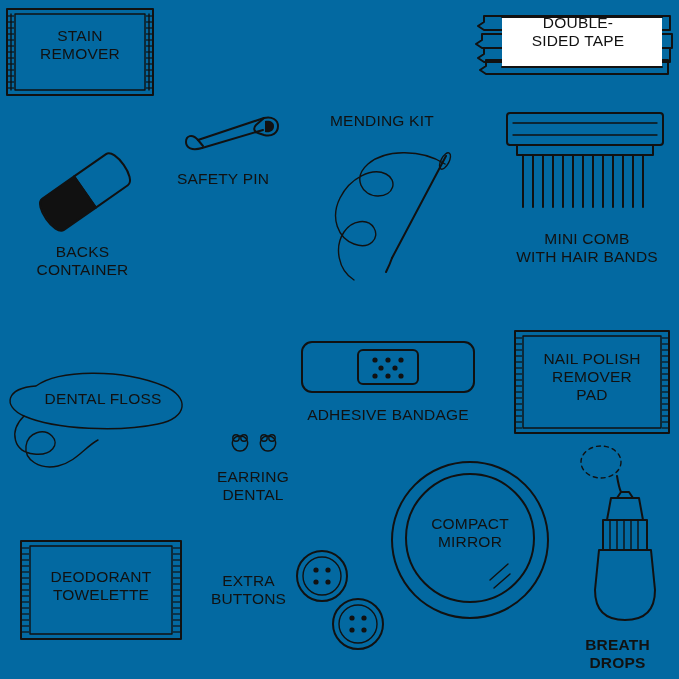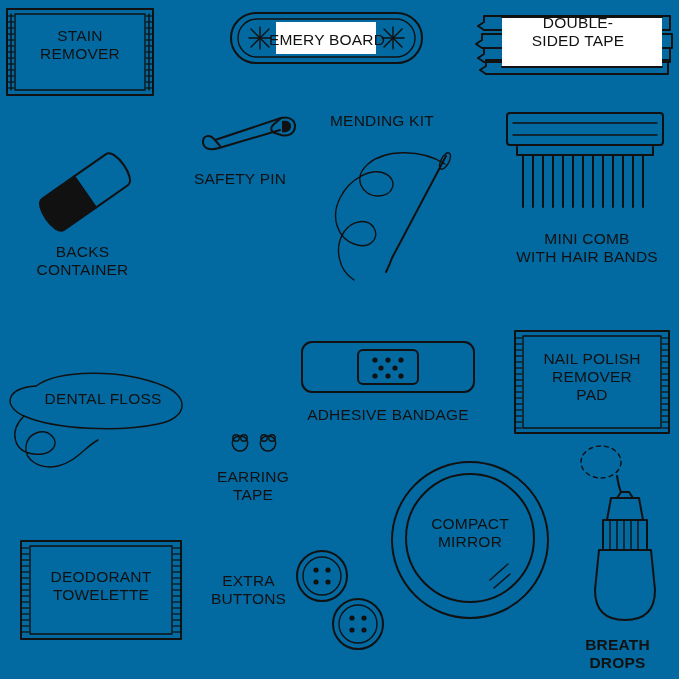--- a/index.html
+++ b/index.html
@@ -82,44 +82,20 @@
           <line x1="140" y1="68" x2="146" y2="68"></line>
             <line x1="140" y1="74" x2="146" y2="74"></line>
           <line x1="140" y1="80" x2="146" y2="80"></line>
         </g>
       </svg>
     </div>
     <div class="label" style="left:6px;top:27px;width:148px;">STAIN
 REMOVER</div>
   </div>
 
-  <div class="item" style="left:230px;top:8px;width:195px;height:60px;">
-    <div class="art" style="left:0px;top:4px;">
-      <svg width="193" height="52" viewBox="0 0 193 52">
-        <rect class="st" x="1" y="1" width="191" height="50" rx="25"></rect>
-        <rect class="st-thin" x="8" y="7" width="177" height="38" rx="19"></rect>
-        <g class="st-thin">
-          <g transform="translate(30,26)">
-            <line x1="-9" y1="-9" x2="9" y2="9"></line>
-            <line x1="9" y1="-9" x2="-9" y2="9"></line>
-            <line x1="0" y1="-11" x2="0" y2="11"></line>
-            <line x1="-11" y1="0" x2="11" y2="0"></line>
-          </g>
-          <g transform="translate(163,26)">
-            <line x1="-9" y1="-9" x2="9" y2="9"></line>
-            <line x1="9" y1="-9" x2="-9" y2="9"></line>
-            <line x1="0" y1="-11" x2="0" y2="11"></line>
-            <line x1="-11" y1="0" x2="11" y2="0"></line>
-          </g>
-        </g>
-        <rect x="46" y="10" width="100" height="32" fill="#ffffff"></rect>
-      </svg>
-    </div>
-    <div class="label" style="left:22px;top:23px;width:150px;">EMERY BOARD</div>
-  </div>
 
   <div class="item" style="left:470px;top:4px;width:209px;height:80px;">
     <div class="art" style="left:2px;top:4px;">
       <svg width="205" height="70" viewBox="0 0 205 70">
         <g class="st">
           <path d="M14 52 L14 58 L8 62 L14 66 L196 66 L196 52 Z"></path>
           <path d="M12 40 L12 46 L6 50 L12 54 L198 54 L198 40 Z"></path>
           <path d="M10 26 L10 32 L4 36 L10 40 L200 40 L200 26 Z"></path>
           <path d="M12 8 L12 14 L6 18 L12 22 L198 22 L198 8 Z"></path>
         </g>
@@ -127,21 +103,21 @@
         <g class="st">
           <line x1="30" y1="9" x2="190" y2="9"></line>
           <line x1="30" y1="59" x2="190" y2="59"></line>
         </g>
       </svg>
     </div>
     <div class="label" style="left:28px;top:10px;width:160px;">DOUBLE-
 SIDED TAPE</div>
   </div>
 
-  <div class="item" style="left:175px;top:108px;width:130px;height:80px;">
+  <div class="item" style="left:158px;top:108px;width:130px;height:80px;">
     <div class="art" style="left:10px;top:0px;">
       <svg width="120" height="58" viewBox="0 0 120 58">
         <path class="st" d="M96 10 L30 32"></path>
         <path class="st" d="M95 22 L34 40"></path>
         <path class="st" d="M34 40 C24 43 18 40 18 34 C18 28 24 25 30 32 L35 38"></path>
         <path class="st" d="M96 10 C104 8 110 12 110 18 C110 25 104 29 96 27 L90 25 C86 24 85 20 88 17 Z"></path>
         <path class="st-fill" d="M97 13 C102 12 106 14 106 18 C106 23 102 25 97 24 Z"></path>
       </svg>
     </div>
     <div class="label" style="left:0px;top:62px;width:130px;">SAFETY PIN</div>
@@ -285,21 +261,21 @@
           <path d="M6 18 C2 12 6 6 12 6 C18 6 22 12 18 18 C15 22 9 22 6 18 Z"></path>
           <circle cx="8" cy="8" r="3.2"></circle>
           <circle cx="16" cy="8" r="3.2"></circle>
           <path d="M34 18 C30 12 34 6 40 6 C46 6 50 12 46 18 C43 22 37 22 34 18 Z"></path>
           <circle cx="36" cy="8" r="3.2"></circle>
           <circle cx="44" cy="8" r="3.2"></circle>
         </g>
       </svg>
     </div>
     <div class="label" style="left:0px;top:38px;width:110px;">EARRING
-TAPE</div>
+DENTAL</div>
   </div>
 
   <div class="item" style="left:390px;top:460px;width:165px;height:165px;">
     <div class="art" style="left:0px;top:0px;">
       <svg width="160" height="160" viewBox="0 0 160 160">
         <circle class="st" cx="80" cy="80" r="78"></circle>
         <circle class="st" cx="80" cy="78" r="64"></circle>
         <g class="st-thin">
           <line x1="100" y1="120" x2="118" y2="104"></line>
           <line x1="104" y1="128" x2="120" y2="114"></line>

